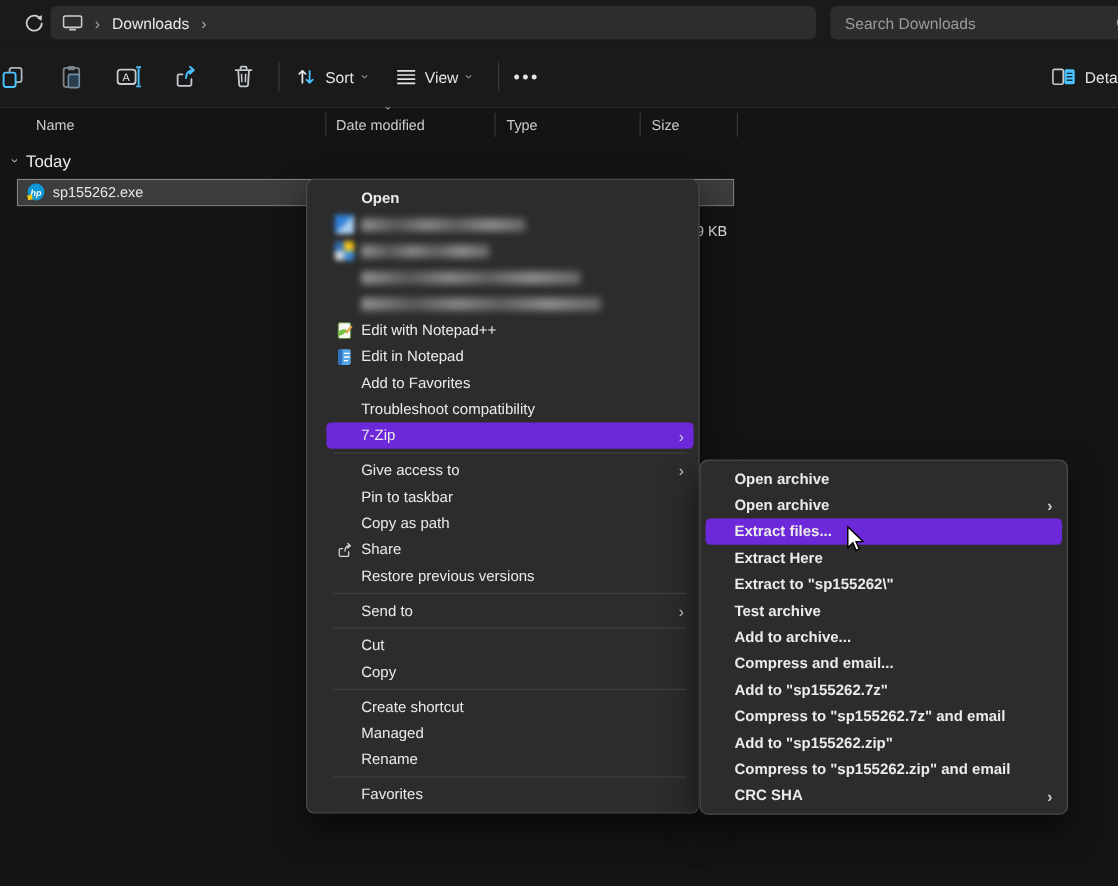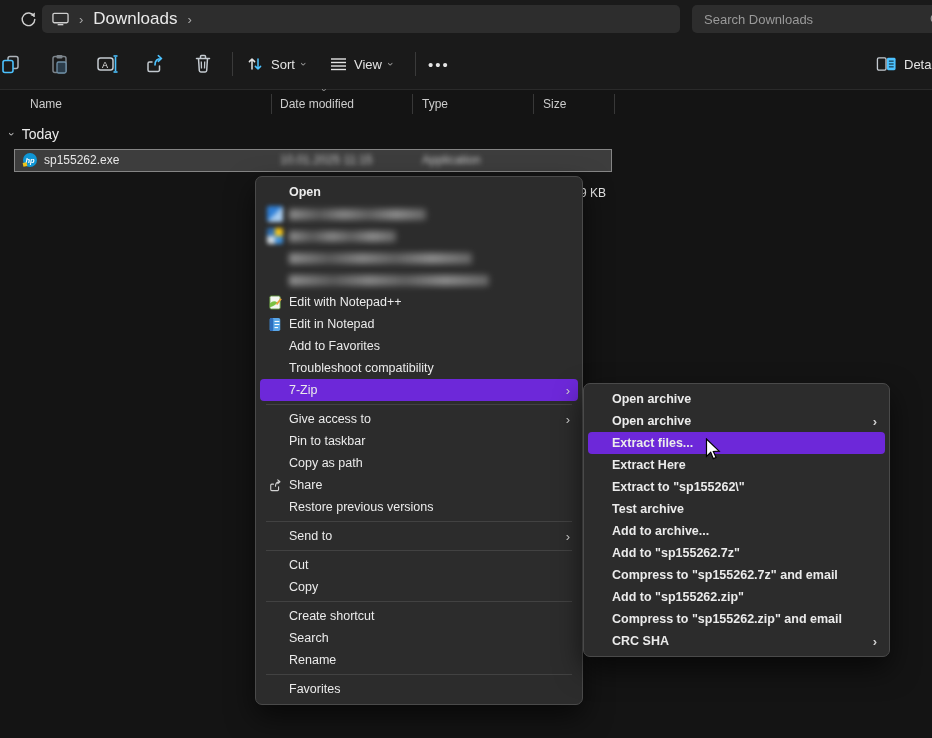--- a/index.html
+++ b/index.html
@@ -6,21 +6,21 @@
   body{width:932px;height:738px;position:relative;font-family:"Liberation Sans","DejaVu Sans",sans-serif;
        -webkit-font-smoothing:antialiased;color:#e9e9e9;}
   .abs{position:absolute;}
 
   
   .navbar{left:0;top:0;width:932px;height:38px;background:#1a1a1a;}
   .iconbtn{display:flex;align-items:center;justify-content:center;}
   .refresh{left:16px;top:7px;width:24px;height:24px;}
   .addrpill{left:42px;top:5px;width:638px;height:28px;background:#2d2d2d;border-radius:5px;
             display:flex;align-items:center;padding:0 10px;box-sizing:border-box;gap:10px;}
-  .crumb{font-size:17px;color:#e9e9e9;}
+  .crumb{font-size:13px;color:#e9e9e9;}
   .chev{color:#a9a9a9;font-size:13px;line-height:1;}
   .searchpill{left:692px;top:5px;width:248px;height:28px;background:#2d2d2d;border-radius:5px;
               display:flex;align-items:center;padding:0 10px;box-sizing:border-box;}
   .searchpill input{flex:1;background:transparent;border:none;outline:none;color:#cfcfcf;
                     font-size:13px;font-family:inherit;}
   .searchpill input::placeholder{color:#9a9a9a;}
 
   
   .toolbar{left:0;top:38px;width:932px;height:52px;background:#1a1a1a;border-bottom:1px solid #2a2a2a;box-sizing:border-box;}
   .tbtn{position:absolute;top:14px;height:24px;display:flex;align-items:center;gap:7px;}
@@ -39,21 +39,21 @@
   .group .glabel{font-size:14px;color:#eaeaea;}
   .gchev{color:#bdbdbd;font-size:11px;display:inline-block;transform:rotate(90deg);}
   .filerow{position:absolute;left:14px;top:149px;width:598px;height:23px;background:#3d3d3d;
            box-shadow:0 0 0 1px #858585 inset;z-index:1;}
   .fcell{position:absolute;top:4px;font-size:12px;color:#e6e6e6;white-space:nowrap;}
   .blurtext{filter:blur(2.5px);color:#c9c9c9;}
 
   
   .menu{position:absolute;background:#2c2c2c;border:1px solid #4a4a4a;border-radius:7px;
         box-shadow:0 12px 28px rgba(0,0,0,.6);padding:4px 0;box-sizing:border-box;}
-  .cmenu{left:255px;top:176px;width:328px;z-index:5;}
+  .cmenu{left:255px;top:149px;width:328px;z-index:5;padding-left:12px;}
   .smenu{left:583px;top:383px;width:307px;z-index:6;}
   .mi{height:22px;display:flex;align-items:center;margin:0 4px;border-radius:4px;
       padding-left:29px;padding-right:8px;position:relative;}
   .smenu .mi{padding-left:24px;font-weight:bold;}
   .mi.hl{background:#6d28d9;}
   .mi-label{font-size:12.5px;color:#ebebeb;white-space:nowrap;}
   .mi.bold .mi-label{font-weight:bold;}
   .mi .ico{position:absolute;left:7px;top:3px;width:16px;height:16px;display:flex;
            align-items:center;justify-content:center;}
   .mi .chevr{margin-left:auto;color:#cfcfcf;font-size:13px;}
@@ -297,21 +297,21 @@
   <div class="mi">
     <span class="mi-label">Copy</span>
   </div>
 
   <div class="msep"></div>
 
   <div class="mi">
     <span class="mi-label">Create shortcut</span>
   </div>
   <div class="mi">
-    <span class="mi-label">Search</span>
+    <span class="mi-label">Managed</span>
   </div>
   <div class="mi">
     <span class="mi-label">Rename</span>
   </div>
 
   <div class="msep"></div>
 
   <div class="mi">
     <span class="mi-label">Favorites</span>
   </div>
@@ -332,20 +332,23 @@
     <span class="mi-label">Extract Here</span>
   </div>
   <div class="mi">
     <span class="mi-label">Extract to "sp155262\"</span>
   </div>
   <div class="mi">
     <span class="mi-label">Test archive</span>
   </div>
   <div class="mi">
     <span class="mi-label">Add to archive...</span>
+  </div>
+  <div class="mi">
+    <span class="mi-label">Compress and email...</span>
   </div>
   <div class="mi">
     <span class="mi-label">Add to "sp155262.7z"</span>
   </div>
   <div class="mi">
     <span class="mi-label">Compress to "sp155262.7z" and email</span>
   </div>
   <div class="mi">
     <span class="mi-label">Add to "sp155262.zip"</span>
   </div>

